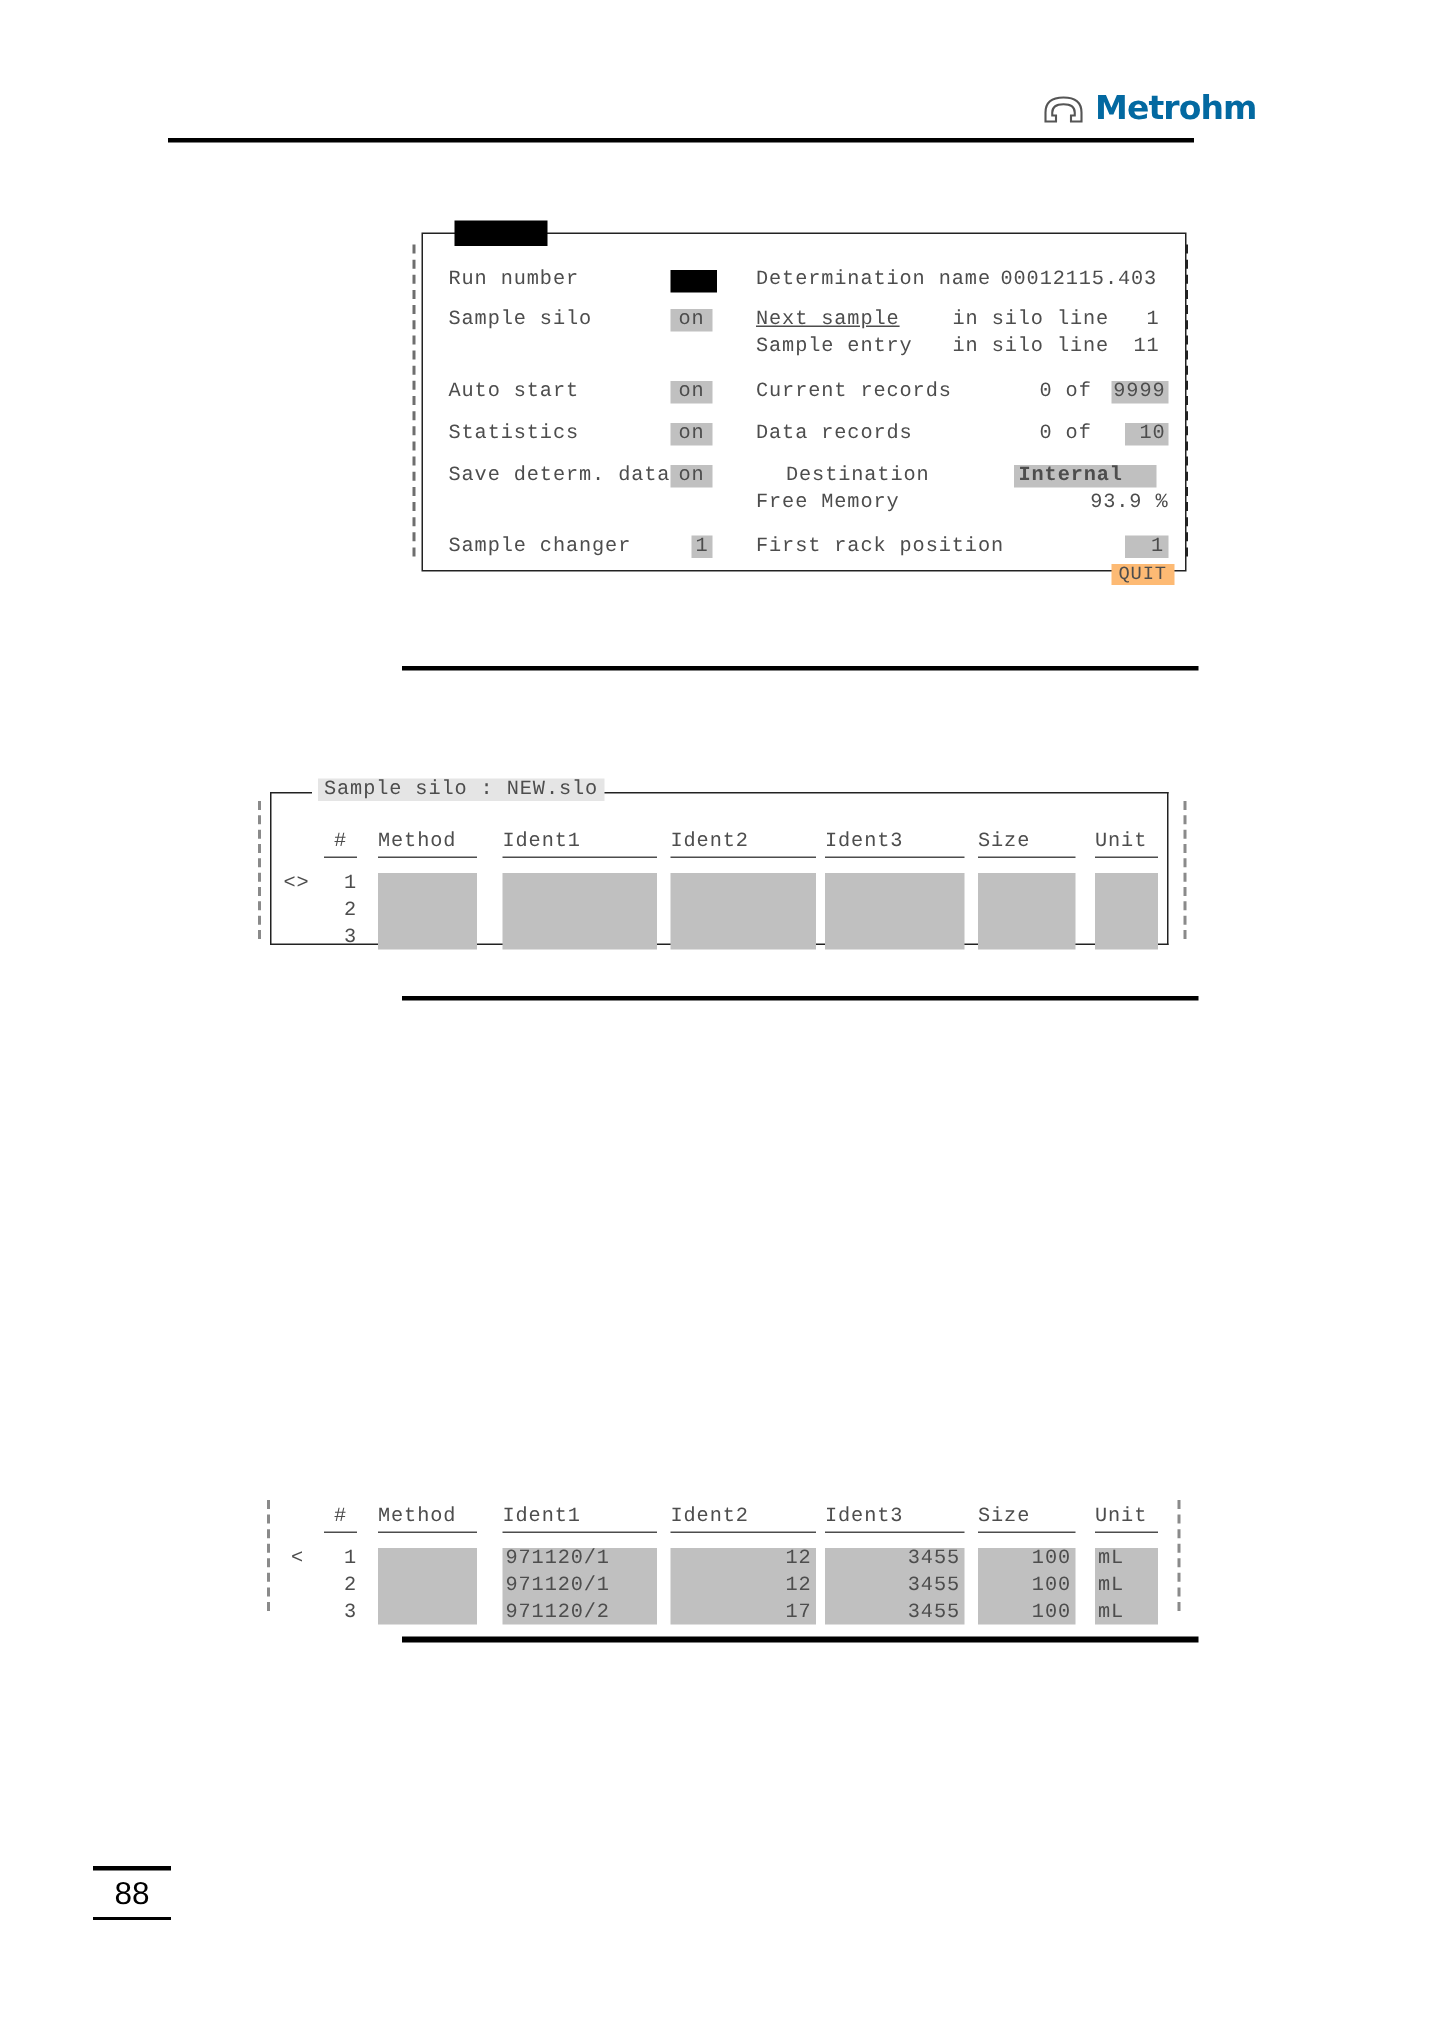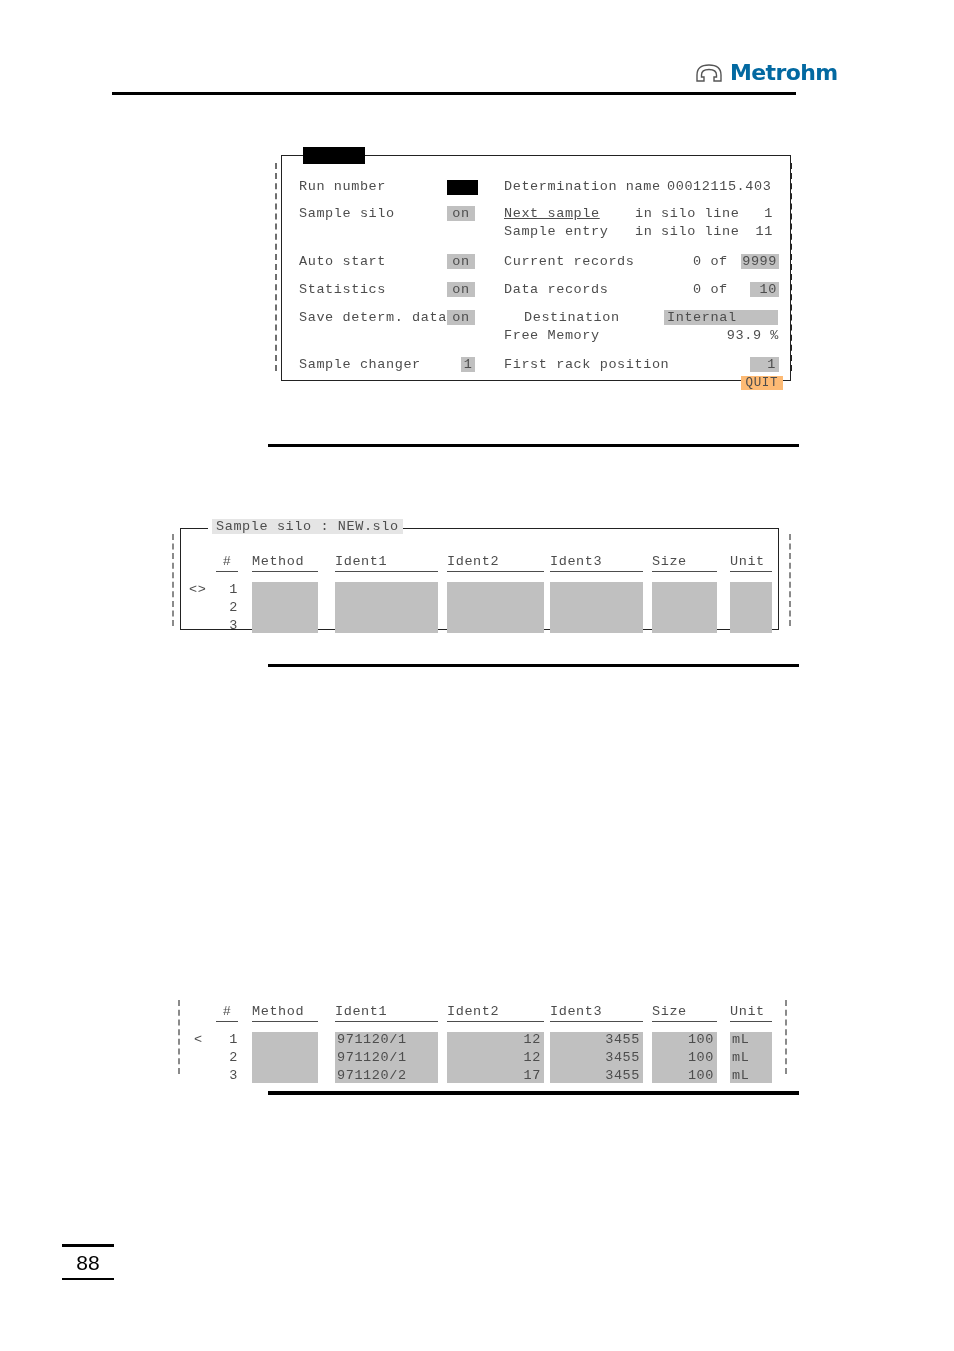--- a/index.html
+++ b/index.html
@@ -280,21 +280,21 @@
     <span class="field term rp-val" style="left:172px; top:0px; width:28px; text-align:center;">on</span>
     <span class="term rp-right" style="left:229px;">Data records</span>
     <span class="term rp-right" style="left:418px;">0 of</span>
     <span class="field term rp-val" style="left:475px; top:0px; width:29px; text-align:right; padding-right:2px;">10</span>
   </div>
 
   <div class="rp-row" style="top:155px;">
     <span class="term rp-label" style="left:24px;">Save determ. data</span>
     <span class="field term rp-val" style="left:172px; top:0px; width:28px; text-align:center;">on</span>
     <span class="term rp-right" style="left:229px;margin-left:20px;">Destination</span>
-    <span class="field term rp-val" style="left:389px; top:0px; width:114px; padding-left:3px;">Internal</span>
+    <span class="field term rp-val" style="left:401px; top:0px; width:95px; padding-left:3px;font-weight:bold;">Internal</span>
   </div>
 
   <div class="rp-row" style="top:173px;">
     <span class="term rp-right" style="left:229px;">Free Memory</span>
     <span class="term rp-right" style="left:432px; width:72px; text-align:right;">93.9 %</span>
   </div>
 
   <div class="rp-row" style="top:202px;">
     <span class="term rp-label" style="left:24px;">Sample changer</span>
     <span class="field term rp-val" style="left:186px; top:0px; width:14px; text-align:center;">1</span>

